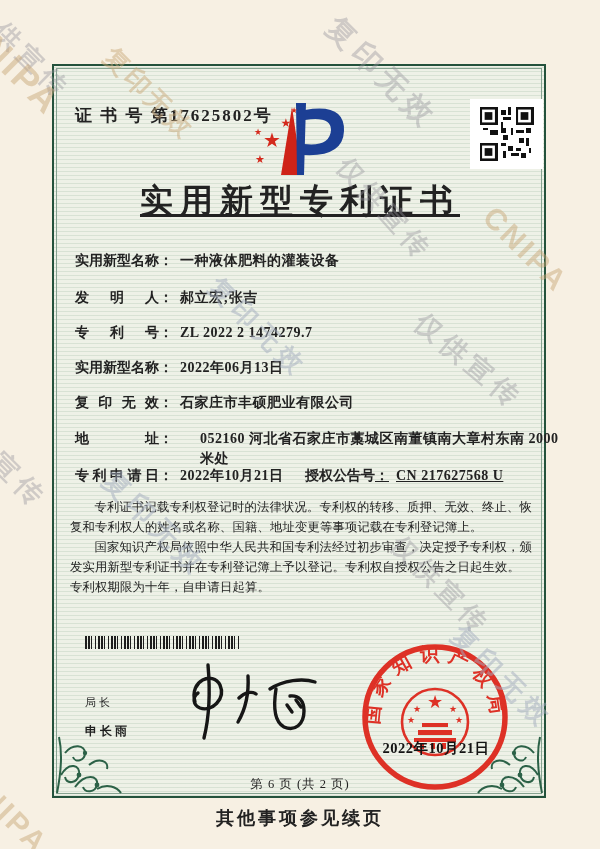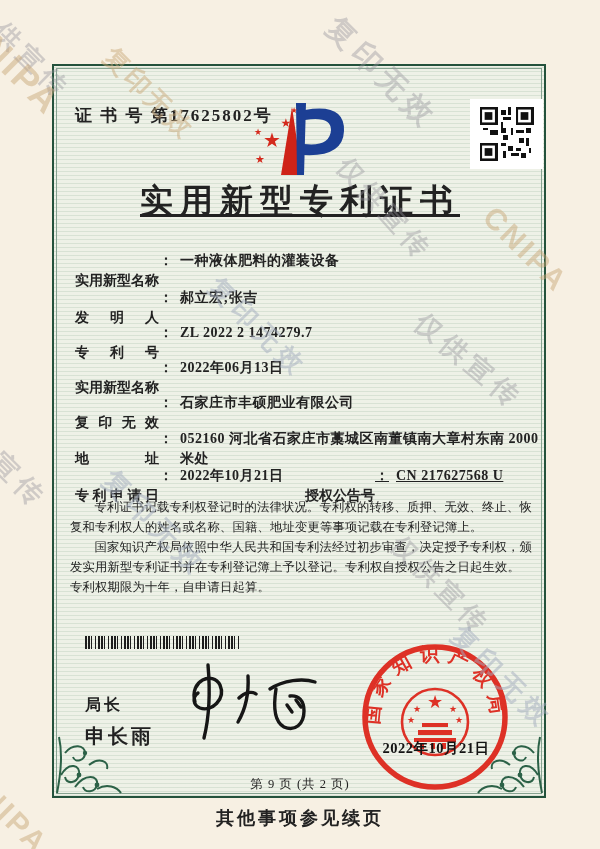--- a/index.html
+++ b/index.html
@@ -17,37 +17,37 @@
       rgba(106,150,120,.17) 0px, rgba(106,150,120,.17) 1px,
       rgba(0,0,0,0) 1px, rgba(0,0,0,0) 4px);
   }
   .cert::before{
     content:"";position:absolute;inset:2px;border:1px solid #86a391;pointer-events:none;
   }
   .abs{position:absolute;}
   .certno{left:75px;top:104px;font-size:17px;font-weight:700;letter-spacing:2px;}
   .title{left:0;right:0;top:179px;text-align:center;font-size:33px;font-weight:700;letter-spacing:7px;text-decoration:underline;}
   .row{left:75px;font-size:14px;line-height:20px;white-space:nowrap;}
-  .flabel{display:inline-block;width:84px;font-weight:700;text-align:justify;text-align-last:justify;vertical-align:top;margin-top:20px;}
+  .flabel{display:inline-block;width:84px;font-weight:700;text-align:justify;text-align-last:justify;vertical-align:top;}
   .colon{font-weight:700;margin-right:7px;}
   .fvalue{font-weight:600;letter-spacing:.5px;}
-  .wrapval{display:inline-block;width:364px;white-space:normal;vertical-align:top;}
+  .wrapval{display:inline-block;width:364px;white-space:normal;vertical-align:top;margin-left:20px;}
   .grant2{position:absolute;left:230px;top:0;white-space:nowrap;text-decoration:underline;}
   .bodytext{left:70px;top:497px;width:462px;font-size:12.3px;line-height:20px;letter-spacing:.2px;}
   .bodytext p{margin:0;text-indent:2em;}
   .barcode{
     left:85px;top:636px;width:154px;height:13px;
     background:repeating-linear-gradient(90deg,
       #1d1d1d 0 2px, transparent 2px 3px,
       #1d1d1d 3px 5px, transparent 5px 6px,
       #1d1d1d 6px 7px, transparent 7px 10px,
       #1d1d1d 10px 11px, transparent 11px 13px);
   }
-  .juzhang{left:85px;top:695px;font-size:16px;font-weight:700;letter-spacing:3px;}
-  .signname{left:85px;top:723px;font-size:20px;font-weight:700;letter-spacing:3px;}
+  .juzhang{left:85px;top:695px;font-size:11px;font-weight:400;letter-spacing:3px;}
+  .signname{left:85px;top:723px;font-size:12px;font-weight:700;letter-spacing:3px;}
   .signsvg{left:175px;top:658px;}
   .sealwrap{left:360px;top:642px;width:150px;height:150px;}
   .sealdate{left:363px;top:739px;width:146px;text-align:center;font-size:14.5px;font-weight:700;letter-spacing:.5px;color:#141414;z-index:3;}
   .pageinfo{left:0;right:0;top:776px;text-align:center;font-size:12.5px;letter-spacing:1px;}
   .footnote{left:0;right:0;top:806px;text-align:center;font-size:18px;font-weight:600;letter-spacing:3px;}
   .ornament{pointer-events:none;}
   .orn-bl{left:53px;top:735px;}
   .orn-br{left:474px;top:735px;transform:scaleX(-1);}
   .wmlayer{position:absolute;inset:0;z-index:5;pointer-events:none;}
   .wm{position:absolute;white-space:nowrap;font-weight:700;transform-origin:0 0;letter-spacing:6px;}
@@ -194,21 +194,21 @@
       <rect x="58" y="88" width="34" height="5"></rect>
       <rect x="54" y="96" width="42" height="4"></rect>
       <rect x="60" y="101" width="4" height="6"></rect>
       <rect x="71" y="101" width="4" height="6"></rect>
       <rect x="82" y="101" width="4" height="6"></rect>
     </g>
   </svg>
 </div>
 <div class="abs sealdate">2022年10月21日</div>
 
-<div class="abs pageinfo content-z">第 9 页 (共 2 页)</div>
+<div class="abs pageinfo content-z">第 6 页 (共 2 页)</div>
 <div class="abs footnote">其他事项参见续页</div>
 
 <svg class="abs ornament orn-bl" width="72" height="62" viewBox="0 0 72 62">
   <g fill="none" stroke="#2c6147" stroke-width="2">
     <path d="M6,2 C10,20 8,38 4,58"></path>
     <path d="M8,40 C16,26 28,30 26,40 C24,48 14,50 12,42"></path>
     <path d="M22,52 C32,38 46,40 44,50 C42,58 32,58 30,52"></path>
     <path d="M12,18 C20,8 32,10 32,18 C32,26 22,28 20,22"></path>
     <path d="M36,30 C46,22 56,26 54,34"></path>
     <path d="M44,54 C54,48 64,52 68,58"></path>

